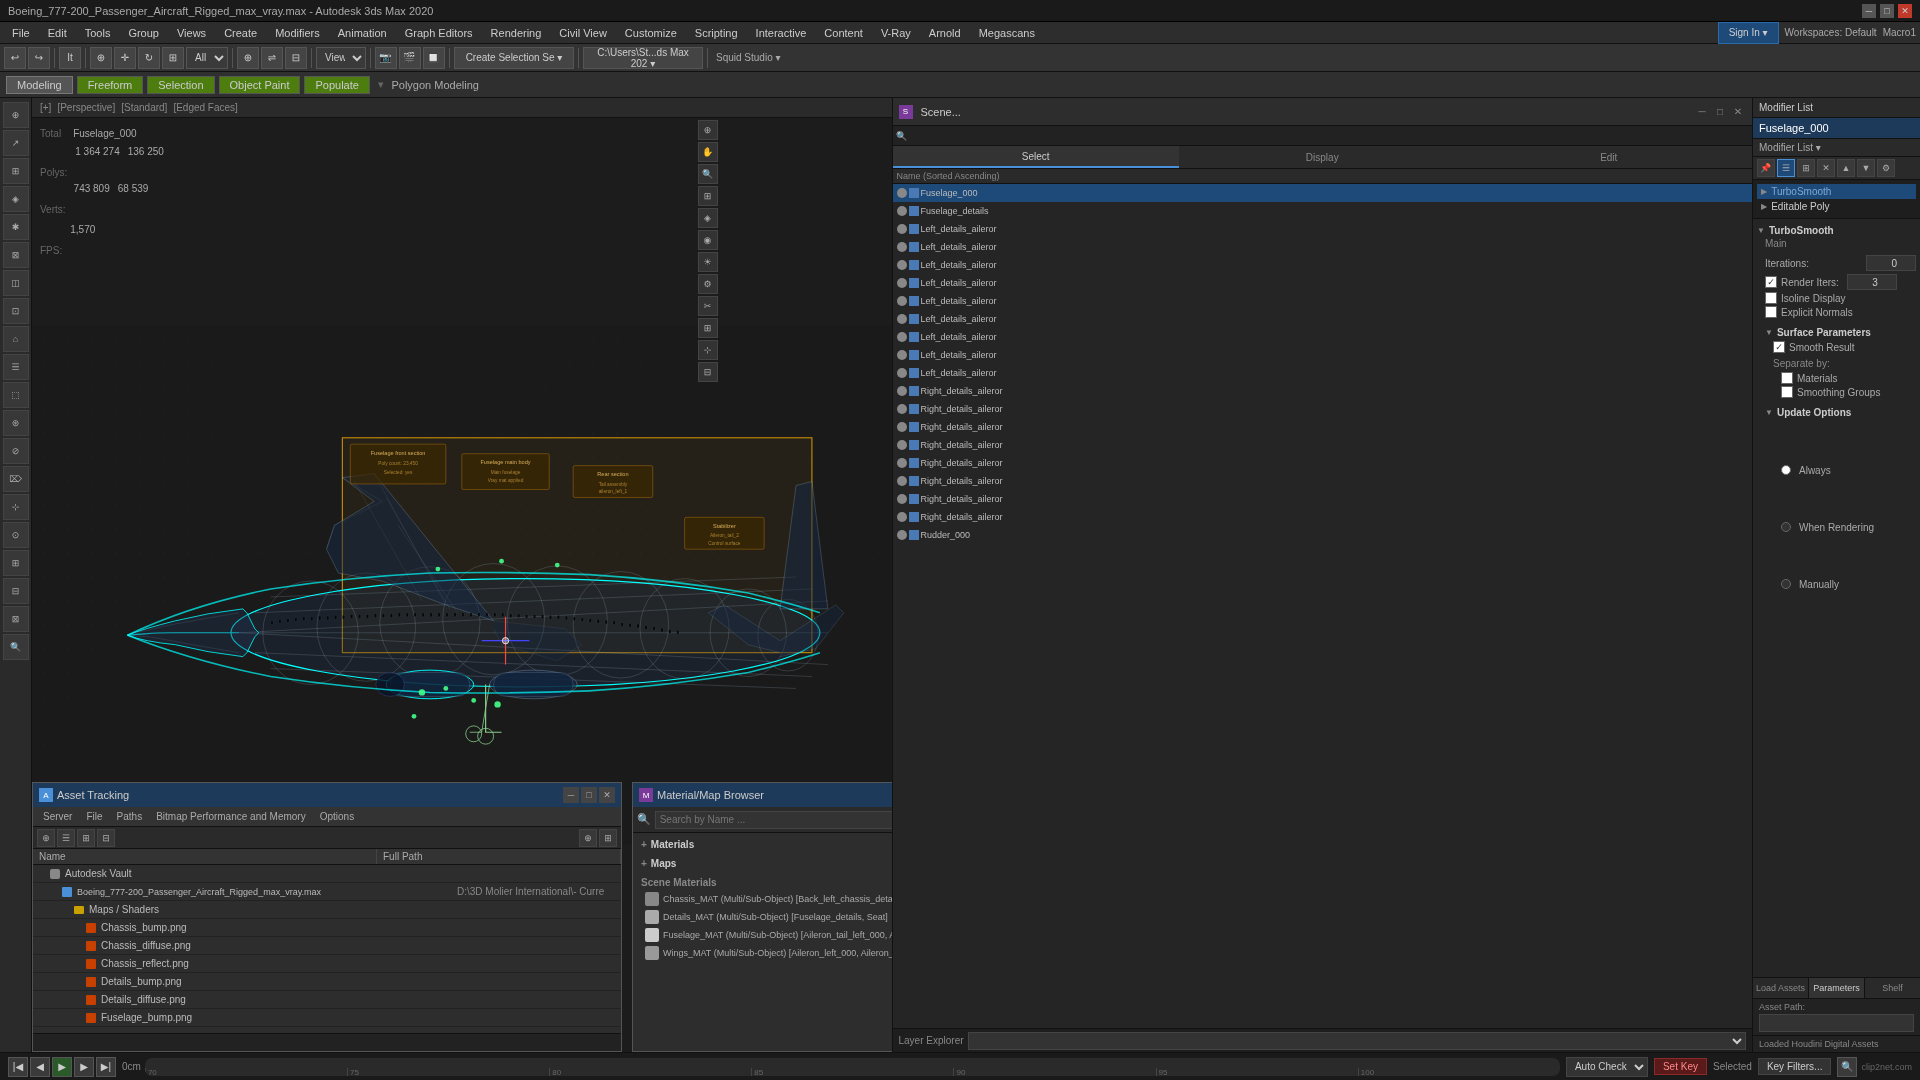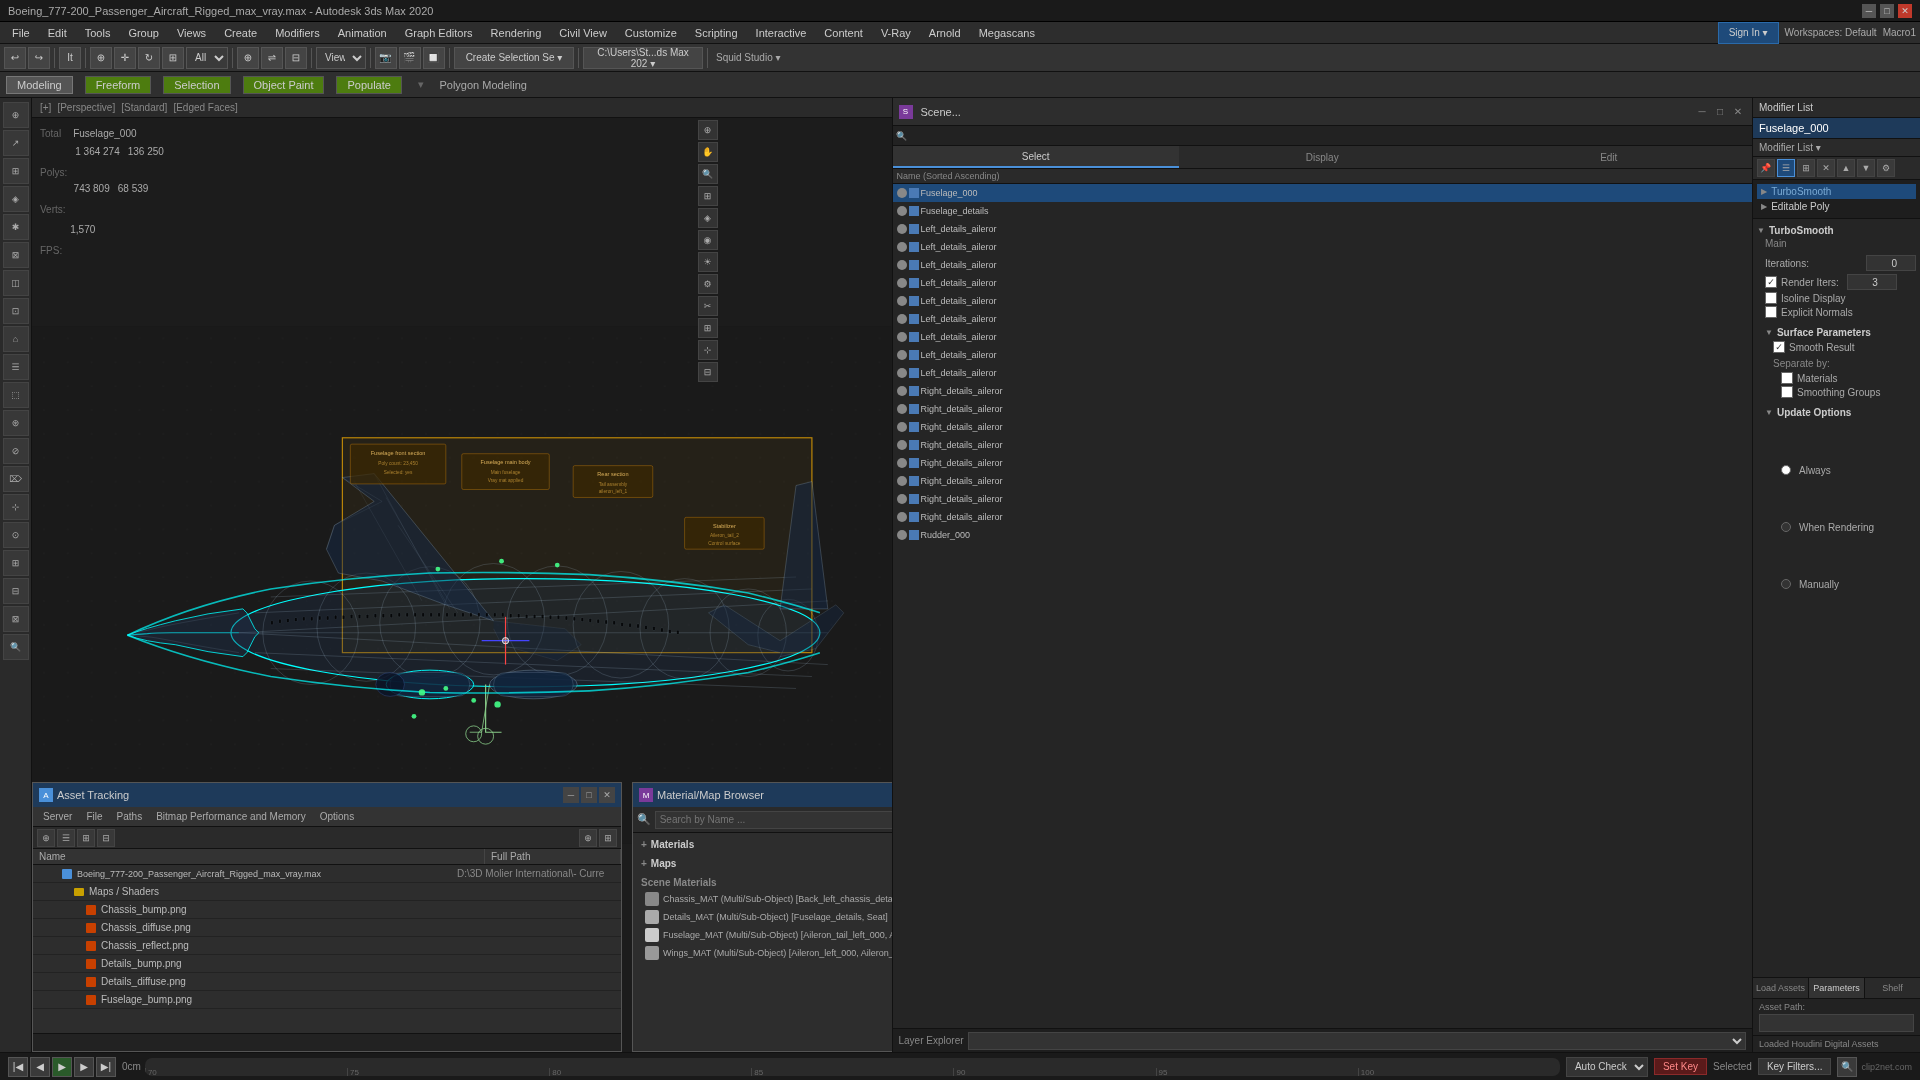--- a/index.html
+++ b/index.html
@@ -16,21 +16,21 @@
     #menu-bar { height: 22px; background: #2d2d2d; display: flex; align-items: center; padding: 0 4px; border-bottom: 1px solid #111; gap: 2px; }
     .menu-item { padding: 2px 8px; cursor: pointer; color: #ccc; font-size: 11px; white-space: nowrap; }
 
     
     #toolbar { height: 28px; background: #333; display: flex; align-items: center; padding: 0 4px; border-bottom: 1px solid #111; gap: 2px; flex-wrap: nowrap; }
     .tb-btn { height: 22px; min-width: 22px; background: #444; border: 1px solid #555; color: #ccc; font-size: 10px; cursor: pointer; display: flex; align-items: center; justify-content: center; padding: 0 3px; }
     .tb-sep { width: 1px; height: 20px; background: #555; margin: 0 2px; }
     .tb-dropdown { height: 22px; background: #3a3a3a; border: 1px solid #555; color: #ccc; font-size: 10px; padding: 0 4px; cursor: pointer; }
 
     
-    #sub-toolbar { height: 26px; background: #2f2f2f; display: flex; align-items: center; padding: 0 6px; border-bottom: 1px solid #111; gap: 12px; }
+    #sub-toolbar { height: 26px; background: #2f2f2f; display: flex; align-items: center; padding: 0 6px; border-bottom: 1px solid #111; gap: 4px; }
     .sub-tb-btn { padding: 2px 10px; background: #4d7c0f; border: 1px solid #555; color: #ccc; font-size: 11px; cursor: pointer; }
     .sub-tb-btn.active { background: #555; border-color: #777; }
     .sub-tb-label { color: #aaa; font-size: 11px; }
 
     
     #main-layout { display: flex; width: 1920px; height: calc(1080px - 22px - 22px - 28px - 26px - 28px); }
 
     
     #left-sidebar { width: 32px; background: #2a2a2a; border-right: 1px solid #111; display: flex; flex-direction: column; align-items: center; padding: 4px 2px; gap: 2px; }
     .ls-btn { width: 26px; height: 26px; background: #383838; border: 1px solid #444; color: #aaa; font-size: 9px; cursor: pointer; display: flex; align-items: center; justify-content: center; }
@@ -100,21 +100,21 @@
     .float-win-title { color: #ccc; font-size: 11px; }
     .float-win-controls { margin-left: auto; display: flex; gap: 2px; }
     .float-win-btn { width: 16px; height: 16px; background: #444; border: none; color: #aaa; cursor: pointer; font-size: 9px; display: flex; align-items: center; justify-content: center; }
     .float-win-menubar { height: 20px; background: #333; display: flex; align-items: center; padding: 0 4px; gap: 2px; border-bottom: 1px solid #111; }
     .float-menu-item { padding: 1px 6px; font-size: 10px; color: #aaa; cursor: pointer; }
     .float-toolbar { height: 22px; background: #2a2a2a; display: flex; align-items: center; padding: 0 4px; gap: 2px; border-bottom: 1px solid #111; }
     .float-tb-btn { width: 18px; height: 18px; background: #383838; border: 1px solid #444; color: #aaa; font-size: 9px; cursor: pointer; display: flex; align-items: center; justify-content: center; }
     #asset-table { flex: 1; overflow: hidden; display: flex; flex-direction: column; }
     #asset-table-header { display: flex; background: #333; border-bottom: 1px solid #111; }
     .at-col-header { padding: 2px 6px; font-size: 10px; color: #aaa; border-right: 1px solid #444; }
-    .at-col-header.name-col { width: 452px; }
+    .at-col-header.name-col { width: 344px; }
     .at-col-header.path-col { flex: 1; }
     #asset-table-body { flex: 1; overflow-y: auto; }
     #asset-table-body::-webkit-scrollbar { width: 6px; }
     #asset-table-body::-webkit-scrollbar-track { background: #1e1e1e; }
     #asset-table-body::-webkit-scrollbar-thumb { background: #555; }
     .at-row { display: flex; align-items: center; height: 18px; border-bottom: 1px solid #222; }
     .at-cell { padding: 0 4px; font-size: 10px; color: #bbb; overflow: hidden; text-overflow: ellipsis; white-space: nowrap; }
     .at-cell.name-col { width: 420px; display: flex; align-items: center; gap: 4px; }
     .at-cell.path-col { flex: 1; color: #888; }
     .at-indent-1 { padding-left: 16px; }
@@ -506,20 +506,29 @@
           <button class="float-tb-btn">⊞</button>
         </div>
       </div>
       <div id="asset-table">
         <div id="asset-table-header">
           <div class="at-col-header name-col">Name</div>
           <div class="at-col-header path-col">Full Path</div>
         </div>
         <div id="asset-table-body">
           <div class="at-row">
+            <div class="at-cell name-col at-indent-1">
+              <div class="at-icon">
+                  <div style="width:10px;height:10px;background:#888;border-radius:2px;"></div>
+                </div>
+              <span>Autodesk Vault</span>
+            </div>
+            <div class="at-cell path-col"></div>
+          </div>
+          <div class="at-row">
             <div class="at-cell name-col at-indent-2">
               <div class="at-icon">
                   <div style="width:10px;height:10px;background:#4a90d9;border-radius:1px;"></div>
                 </div>
               <span style="font-size:9px;">Boeing_777-200_Passenger_Aircraft_Rigged_max_vray.max</span>
             </div>
             <div class="at-cell path-col">D:\3D Molier International\- Curre</div>
           </div>
           <div class="at-row">
             <div class="at-cell name-col at-indent-3">

